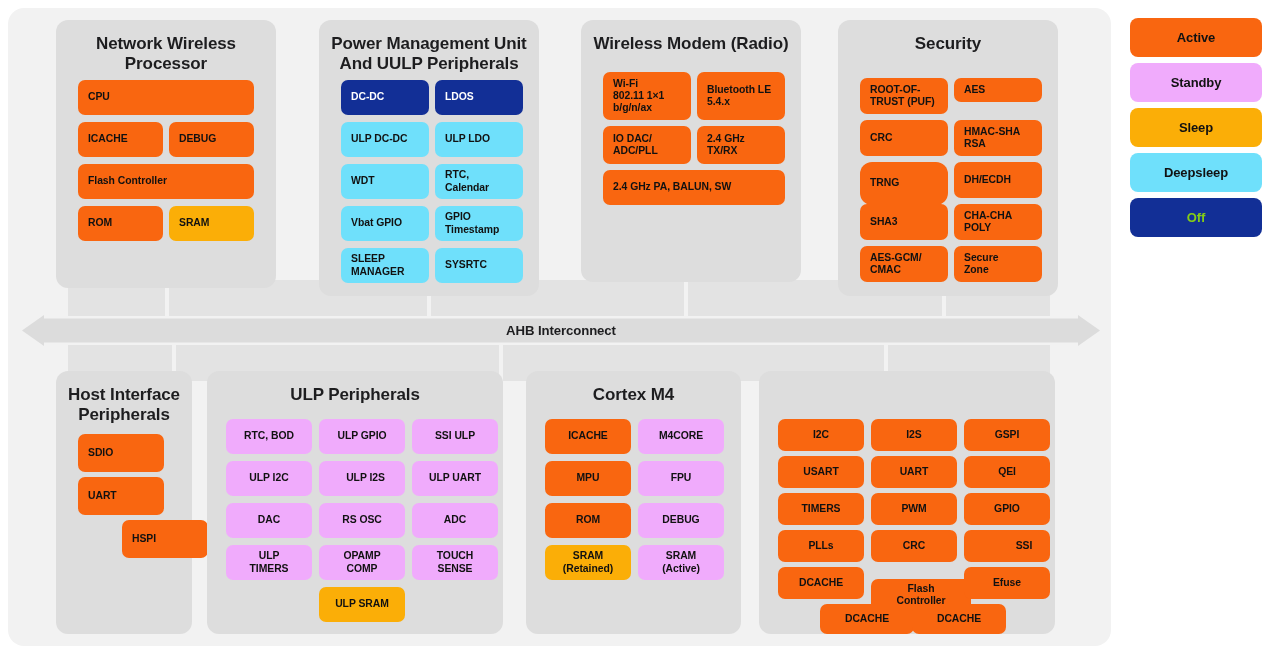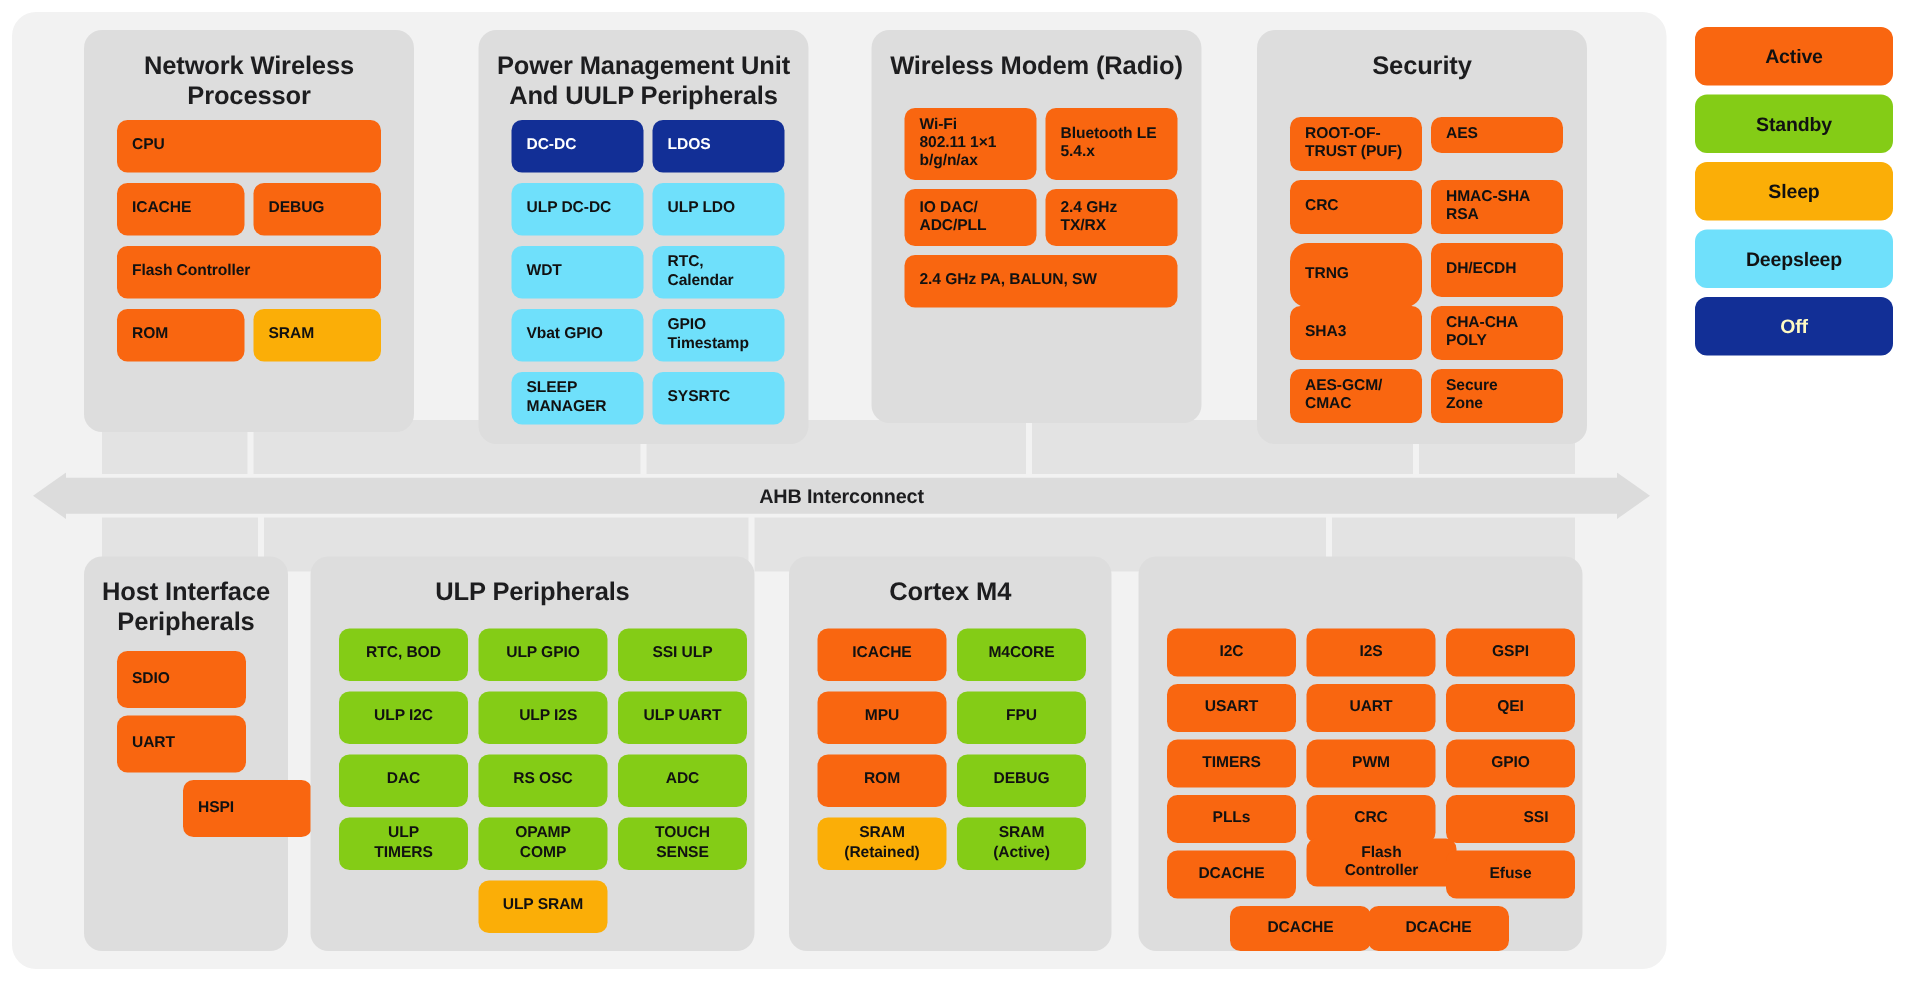--- a/index.html
+++ b/index.html
@@ -47,21 +47,21 @@
     line-height: 1.18;
     letter-spacing: -0.05px;
     display: flex;
     align-items: center;
     white-space: pre-line;
   }
   .blk.left  { justify-content: flex-start; padding-left: 10px; text-align: left; }
   .blk.ctr   { justify-content: center; text-align: center; padding: 0 4px; }
 
   .c-active    { background: #f96610; }
-  .c-standby   { background: #84cc16; }
+  .c-standby   { background: #f0abfc; }
   .c-sleep     { background: #fbae07; }
   .c-deepsleep { background: #6fe0fb; }
   .c-off       { background: #122f96; color: #ffffff; }
 
   
   .bus {
     position: absolute;
     left: 14px; top: 307px;
     width: 1078px; height: 31px;
   }
@@ -83,21 +83,21 @@
   
   .legend { position: absolute; left: 1130px; top: 18px; width: 132px; }
   .lg {
     width: 132px; height: 39px;
     border-radius: 8px;
     margin-bottom: 6px;
     display: flex; align-items: center; justify-content: center;
     font-size: 13px; font-weight: bold; color: #111111;
     letter-spacing: -0.1px;
   }
-  .lg.c-off { color: #fef9c3; }
+  .lg.c-off { color: #84cc16; }
 </style>
 </head>
 <body>
 
 <div id="root">
 
   <div class="panel">
 
     <div class="band" style="left:60px;  top:272px; width:97px;  height:36px;"></div>
     <div class="band" style="left:161px; top:272px; width:258px; height:36px;"></div>
@@ -230,21 +230,21 @@
       <div class="blk ctr c-active" style="left:19px; top:85px;  width:86px; height:32px;">USART</div>
       <div class="blk ctr c-active" style="left:112px;top:85px;  width:86px; height:32px;">UART</div>
       <div class="blk ctr c-active" style="left:205px;top:85px;  width:86px; height:32px;">QEI</div>
       <div class="blk ctr c-active" style="left:19px; top:122px; width:86px; height:32px;">TIMERS</div>
       <div class="blk ctr c-active" style="left:112px;top:122px; width:86px; height:32px;">PWM</div>
       <div class="blk ctr c-active" style="left:205px;top:122px; width:86px; height:32px;">GPIO</div>
       <div class="blk ctr c-active" style="left:19px; top:159px; width:86px; height:32px;">PLLs</div>
       <div class="blk ctr c-active" style="left:112px;top:159px; width:86px; height:32px;">CRC</div>
       <div class="blk ctr c-active" style="left:205px;top:159px; width:86px; height:32px;padding-left:38px;">SSI</div>
       <div class="blk ctr c-active" style="left:19px; top:196px; width:86px; height:32px;">DCACHE</div>
-      <div class="blk ctr c-active" style="left:112px;top:188px; width:100px; height:32px;text-align:center;">Flash
+      <div class="blk ctr c-active" style="left:112px;top:208px; width:100px; height:32px;text-align:center;">Flash
 Controller</div>
       <div class="blk ctr c-active" style="left:205px;top:196px; width:86px; height:32px;">Efuse</div>
       <div class="blk ctr c-active" style="left:61px; top:233px; width:94px; height:30px;">DCACHE</div>
       <div class="blk ctr c-active" style="left:153px;top:233px; width:94px; height:30px;">DCACHE</div>
     </div>
 
   </div>
 
   <div class="legend">
     <div class="lg c-active">Active</div>

